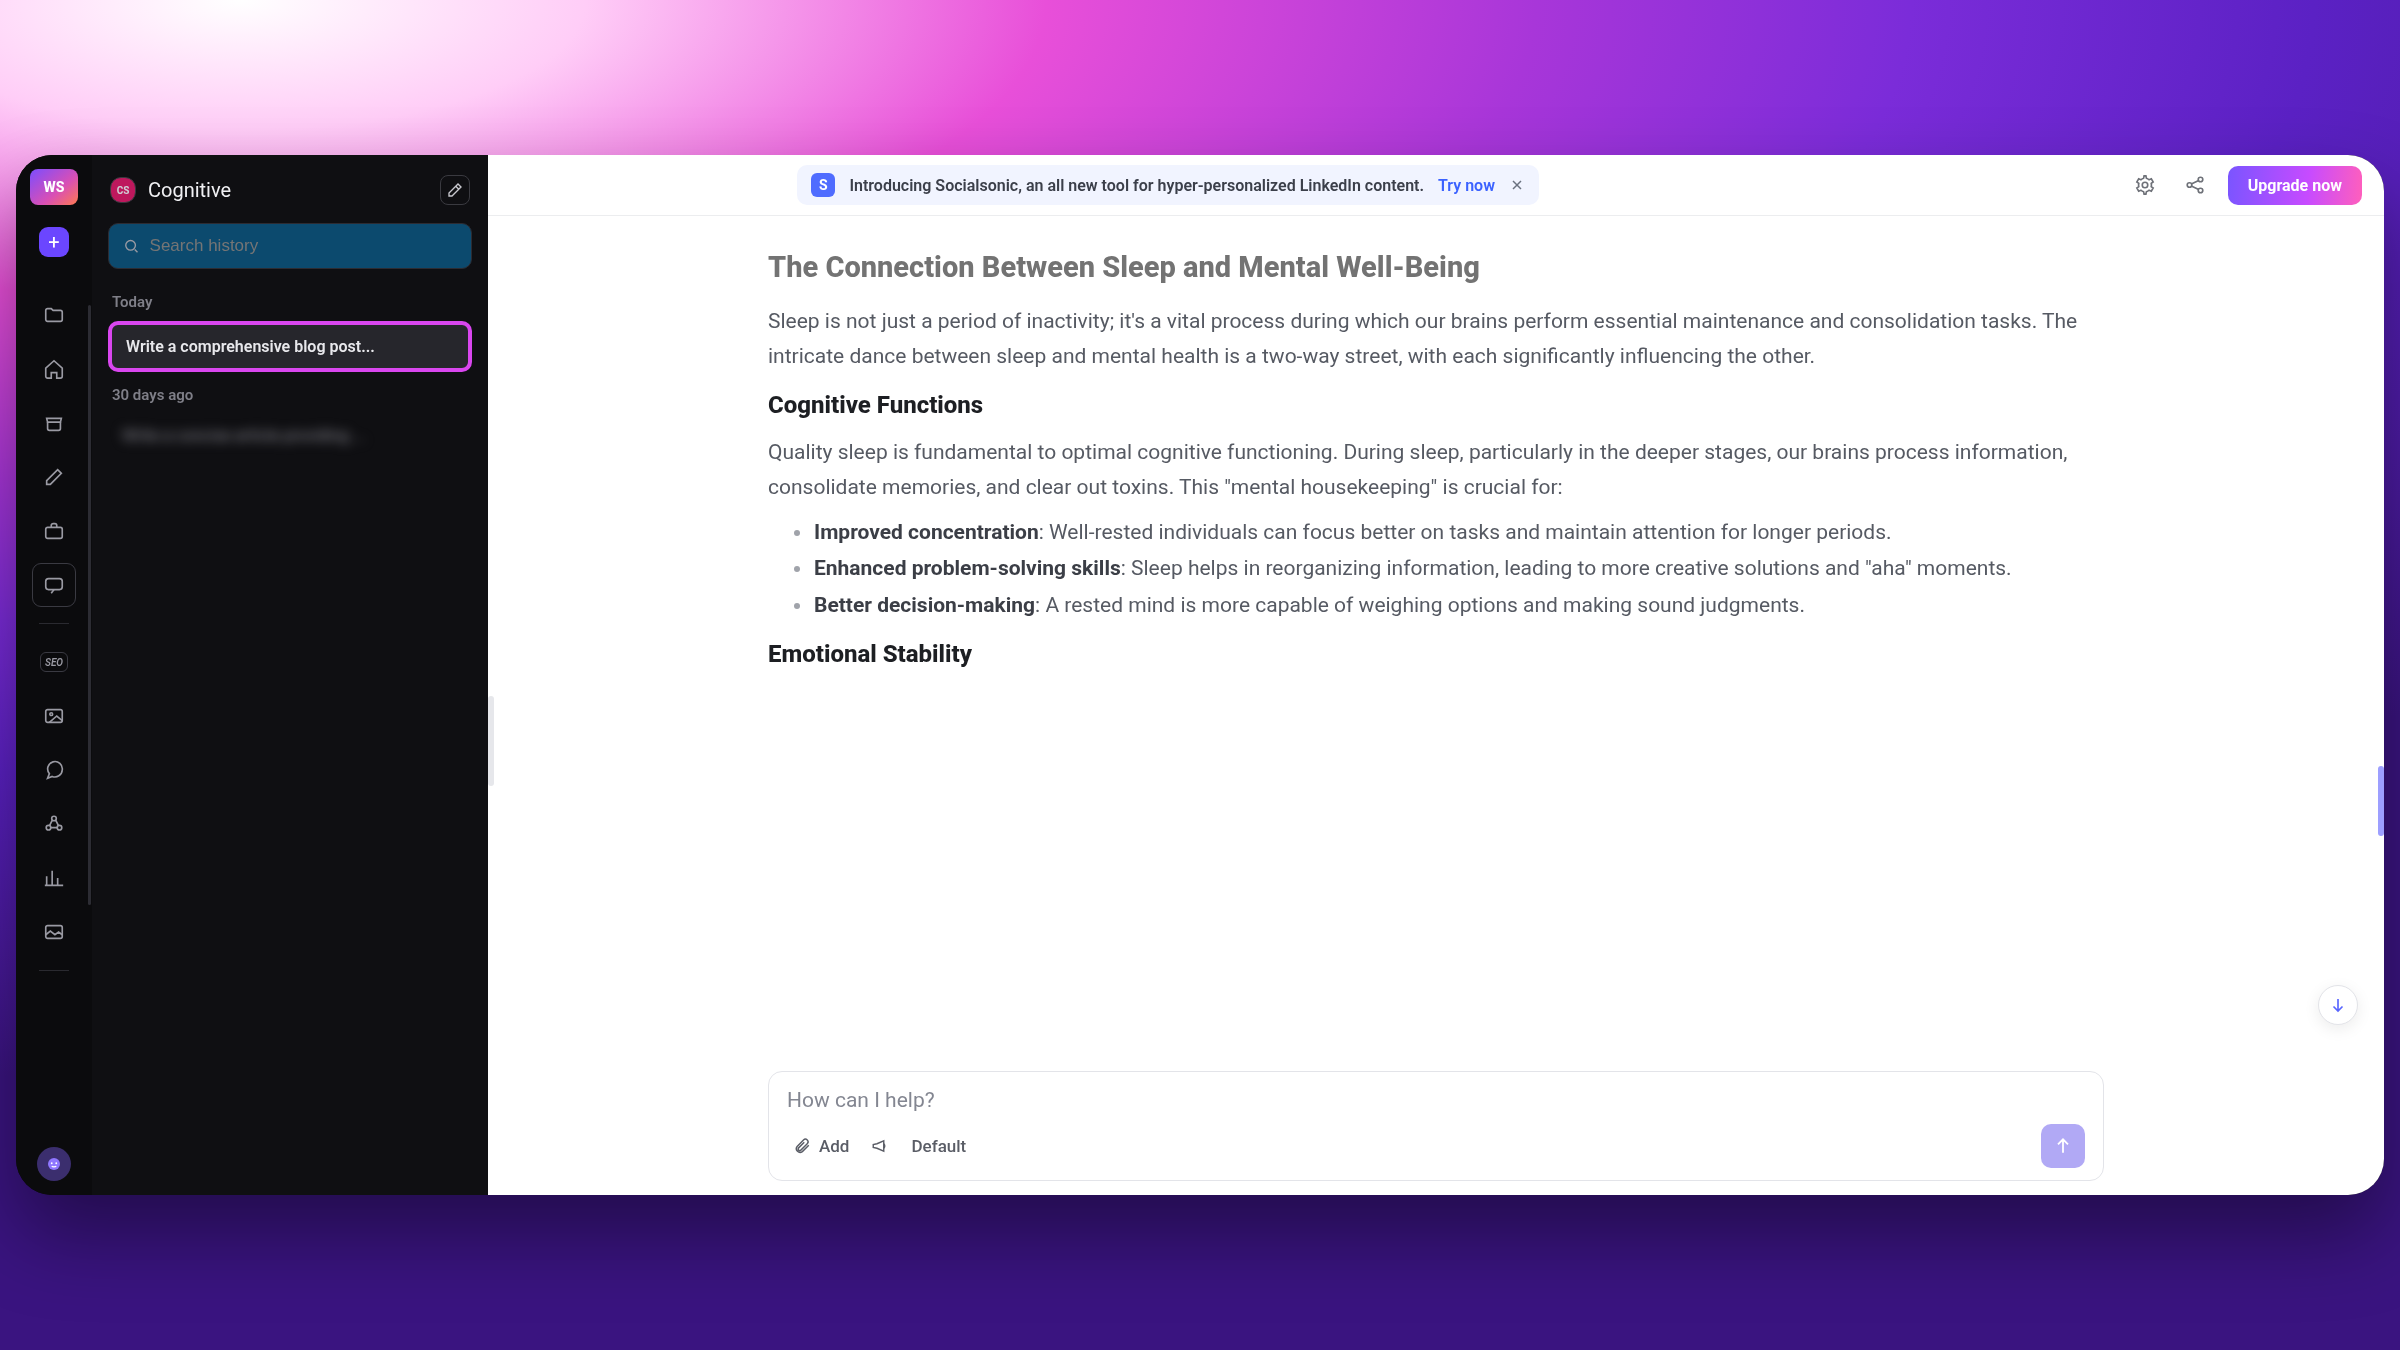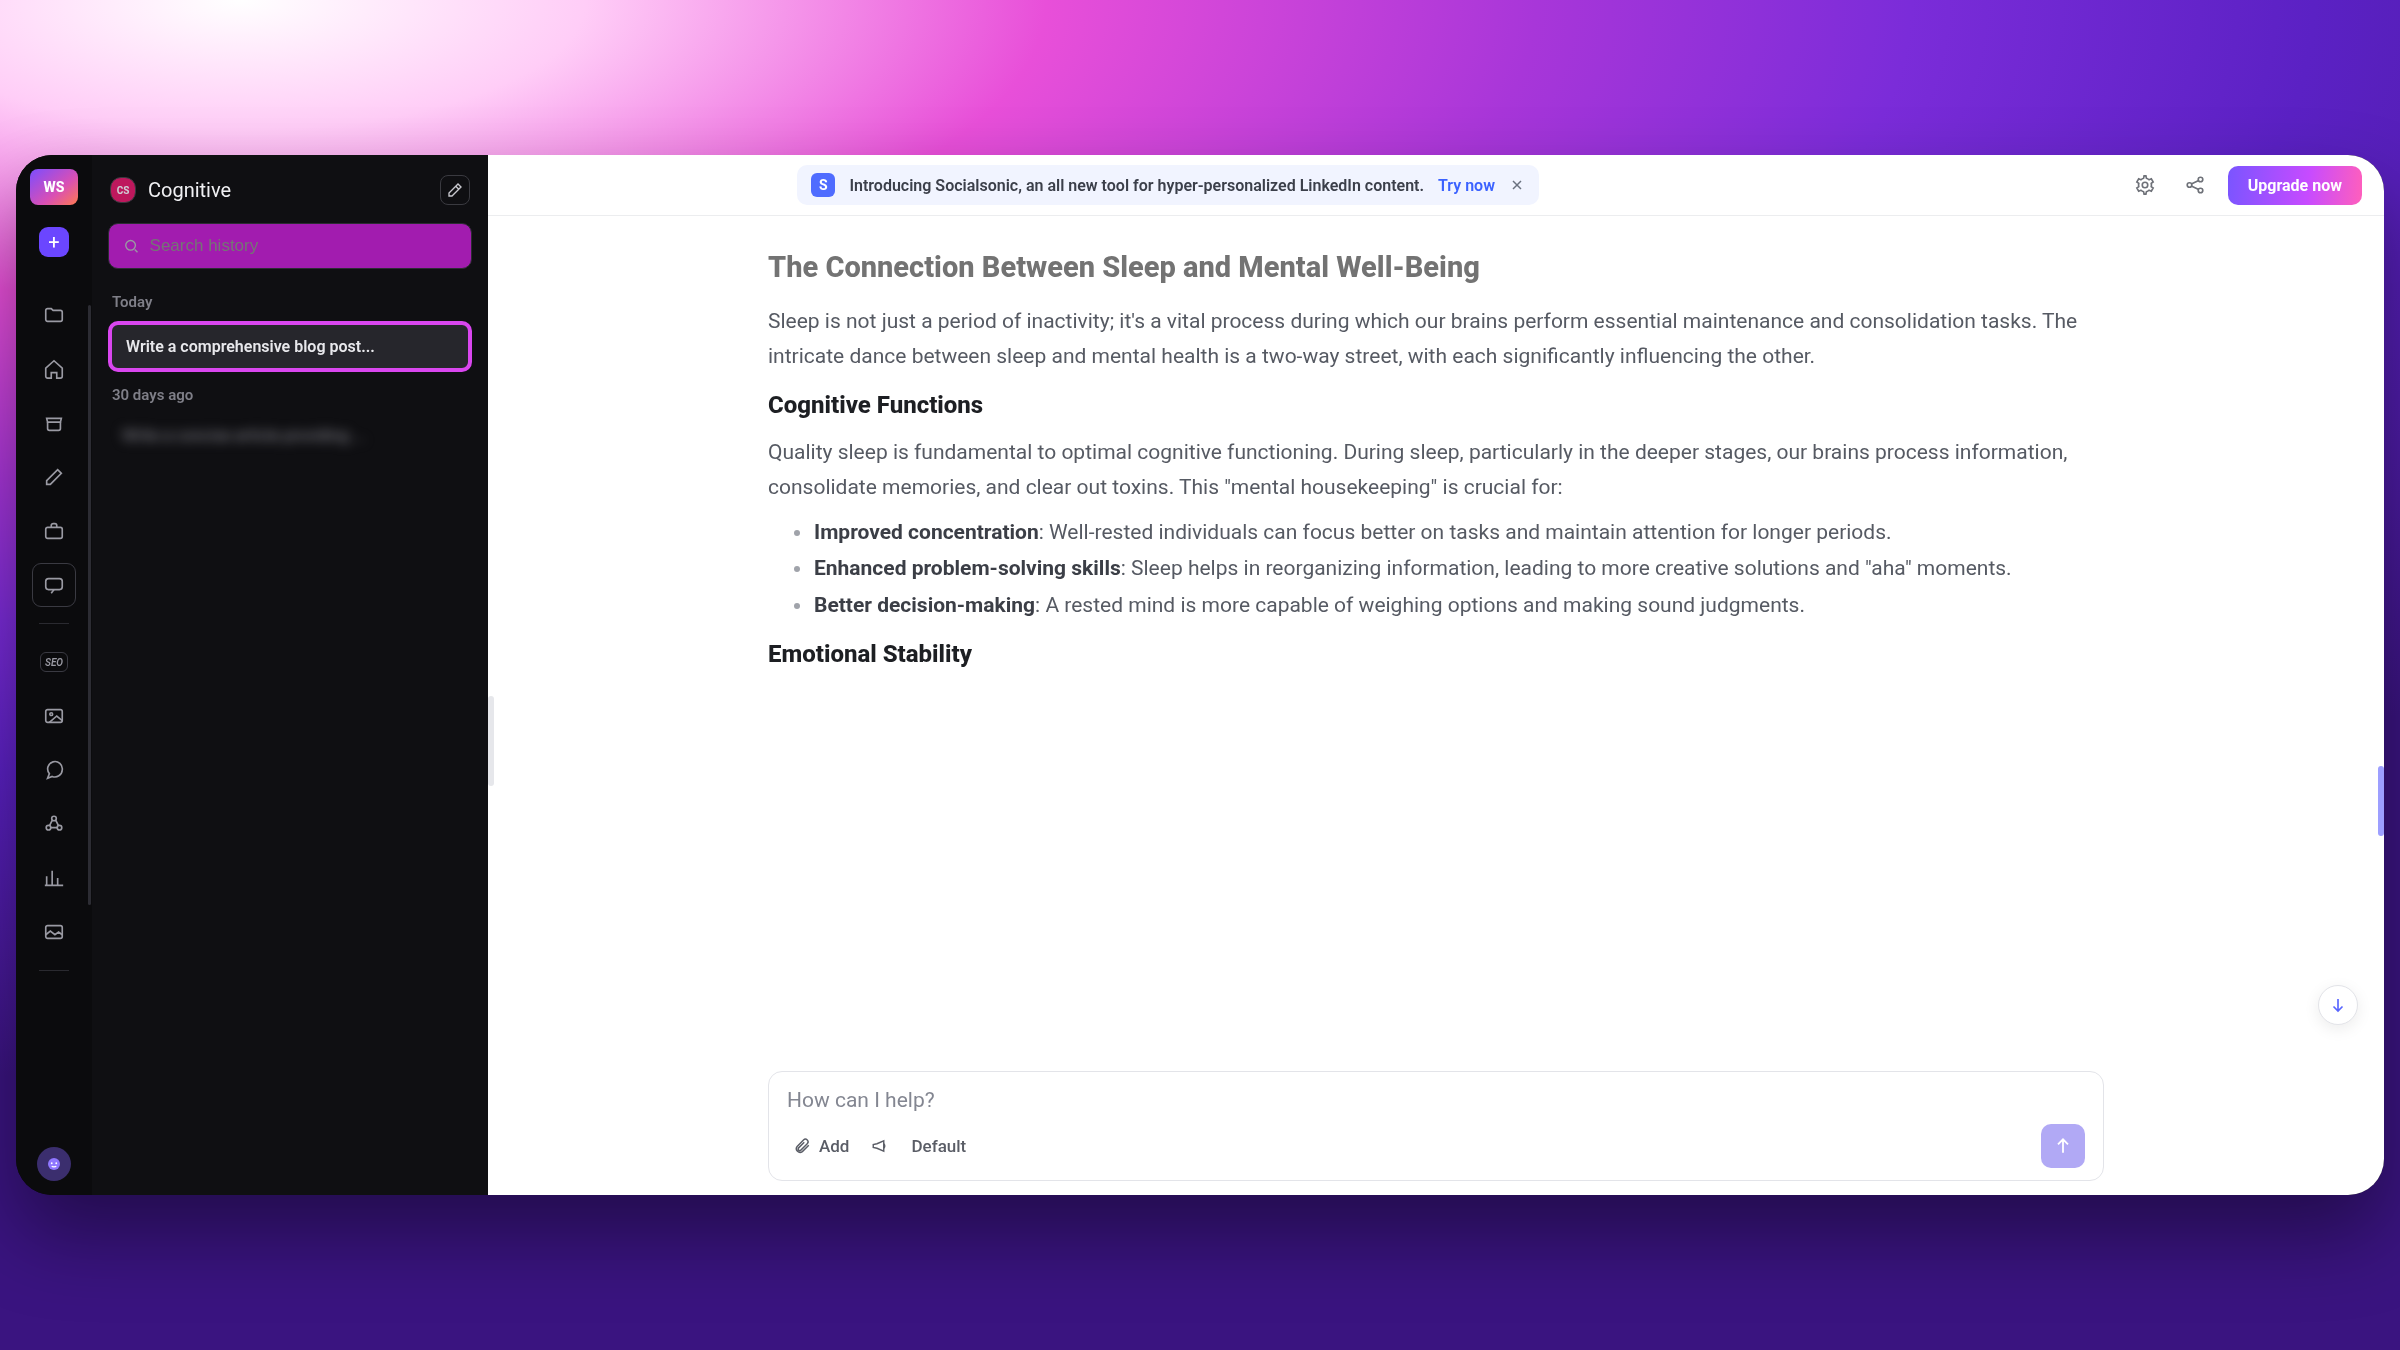--- a/index.html
+++ b/index.html
@@ -102,21 +102,21 @@
   .compose {
     width: 30px; height: 30px;
     border-radius: 8px;
     border:1px solid #3a3a40;
     display:flex; align-items:center; justify-content:center;
     color:#c9c9cf;
   }
   .compose svg { width:18px; height:18px; stroke:currentColor; fill:none; stroke-width:1.8;}
   .search {
     display:flex; align-items:center;
-    background: #a21caf;
+    background: #0c4a6e;
     border: 1px solid #2c2c33;
     border-radius: 10px;
     padding: 12px 14px;
     gap: 10px;
     margin-bottom: 20px;
   }
   .search svg { width:18px; height:18px; stroke:#9a9aa3; fill:none; stroke-width:2;}
   .search input {
     background: transparent; border: 0; outline: 0;
     color: #bfbfc7; font-size: 17px; width:100%;

